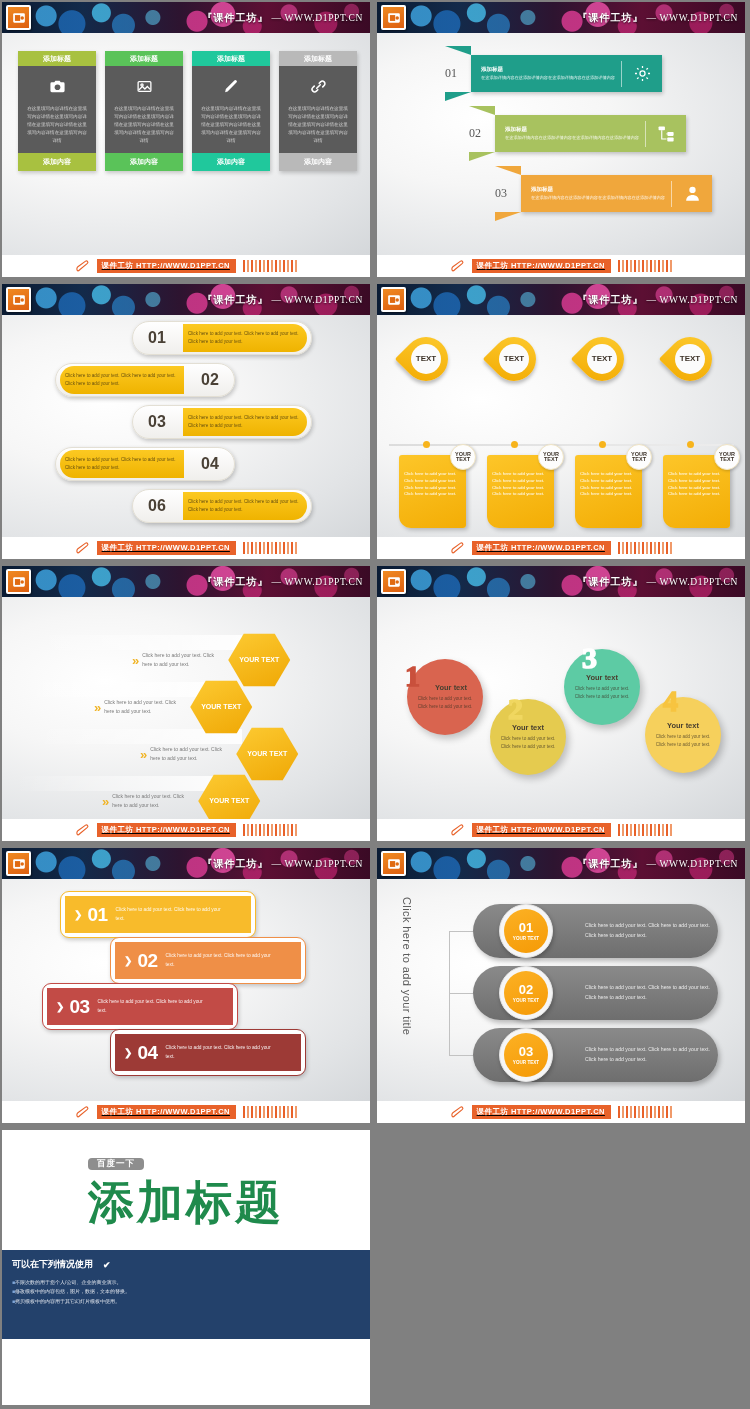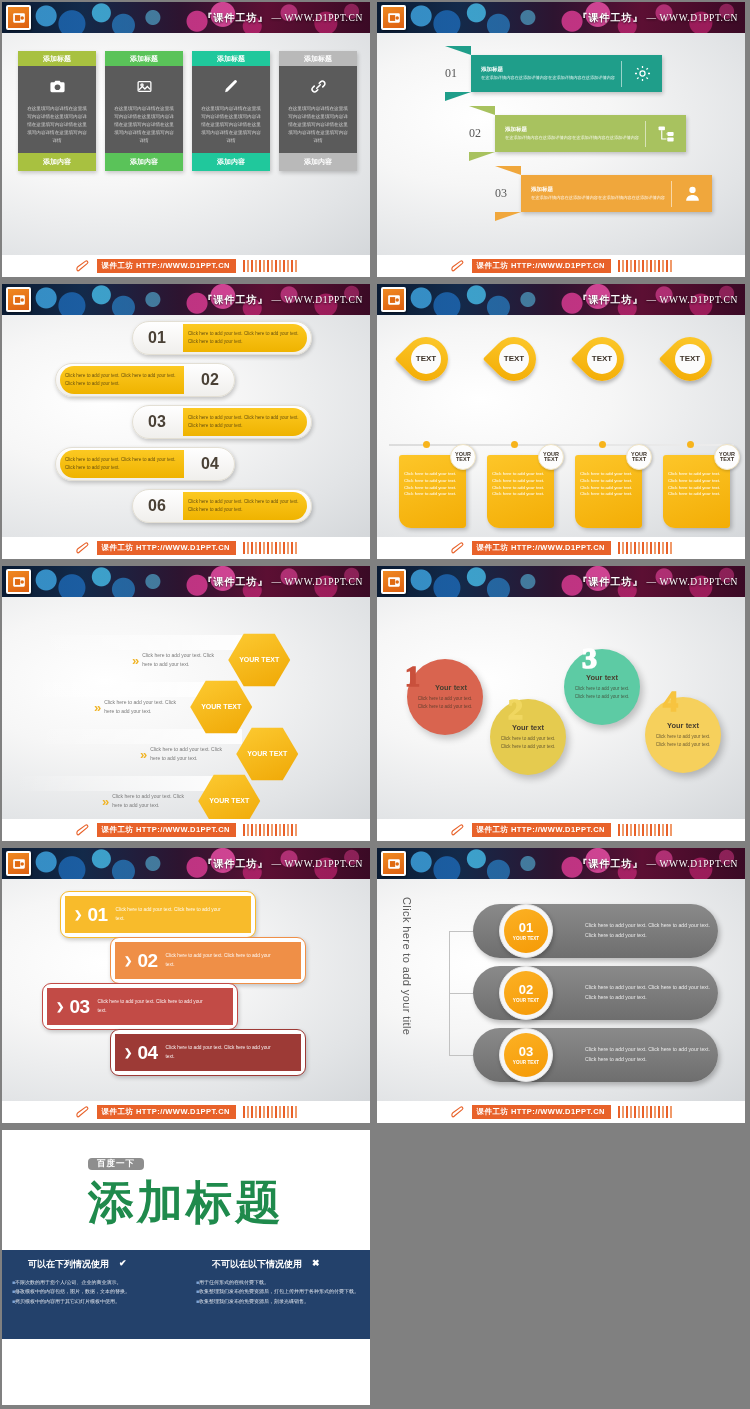--- a/index.html
+++ b/index.html
@@ -13,20 +13,21 @@
     display: grid;
     grid-template-columns: 375px 375px;
     grid-template-rows: 282px 282px 282px 282px 281px;
     width: 750px; height: 1409px;
   }
   .slide {
     position: relative;
     width: 375px; height: 282px;
     background: #808080;
     padding: 2px 5px 4px 2px;
+    text-decoration: underline;
   }
   .slide-inner {
     position: relative;
     width: 368px; height: 275px;
     background: #ffffff;
     overflow: hidden;
   }
   
   .banner {
     position: relative;
@@ -280,21 +281,21 @@
     position: absolute; left: 28px; top: 42px; width: 312px;
     text-align: center;
     font-size: 46px; font-weight: bold; color: #1f8a4c;
     letter-spacing: 3px; font-family: "DejaVu Sans", sans-serif;
   }
   .s9-panel {
     position: absolute; left: 0; top: 120px; width: 368px; height: 89px;
     background: #23416b; display: flex;
   }
   .s9-col { flex: 1; padding: 8px 10px 0 10px; }
-  .s9-h { display: flex; gap: 10px; margin-bottom: 7px; margin-left: 16px; }
+  .s9-h { display: flex; align-items: center; gap: 10px; margin-bottom: 7px; }
   .s9-h span { color:#fff; font-size: 9px; font-weight: bold; }
   .s9-li { color: #e3e7ee; font-size: 5px; line-height: 1.85; }
   .s9-li b { color: #7fa6d8; font-weight: normal; }
   .check { color: #4fc24f; font-size: 13px; font-weight: bold; }
   .cross { color: #d63b2e; font-size: 13px; font-weight: bold; }
   .blank { background:#808080; }
 </style>
 </head>
 <body>
 
@@ -919,27 +920,18 @@
       <div class="s9-panel">
         <div class="s9-col">
           <div class="s9-h">
             <span>可以在下列情况使用</span>
             <span class="check">✔</span>
           </div>
           <div class="s9-li"><b>■</b><span>不限次数的用于您个人/公司、企业的商业演示。</span></div>
           <div class="s9-li"><b>■</b><span>修改模板中的内容包括，图片，数据，文本的替换。</span></div>
           <div class="s9-li"><b>■</b><span>拷贝模板中的内容用于其它幻灯片模板中使用。</span></div>
         </div>
-        <div class="s9-col">
-          <div class="s9-h">
-            <span>不可以在以下情况使用</span>
-            <span class="cross">✖</span>
-          </div>
-          <div class="s9-li"><b>■</b><span>用于任何形式的在线付费下载。</span></div>
-          <div class="s9-li"><b>■</b><span>收集整理我们发布的免费资源后，打包上传并用于各种形式的付费下载。</span></div>
-          <div class="s9-li"><b>■</b><span>收集整理我们发布的免费资源后，刻录光碟销售。</span></div>
-        </div>
       </div>
     </div>
   </div>
 
   <div class="blank"></div>
 </div>
 
 </body></html>

